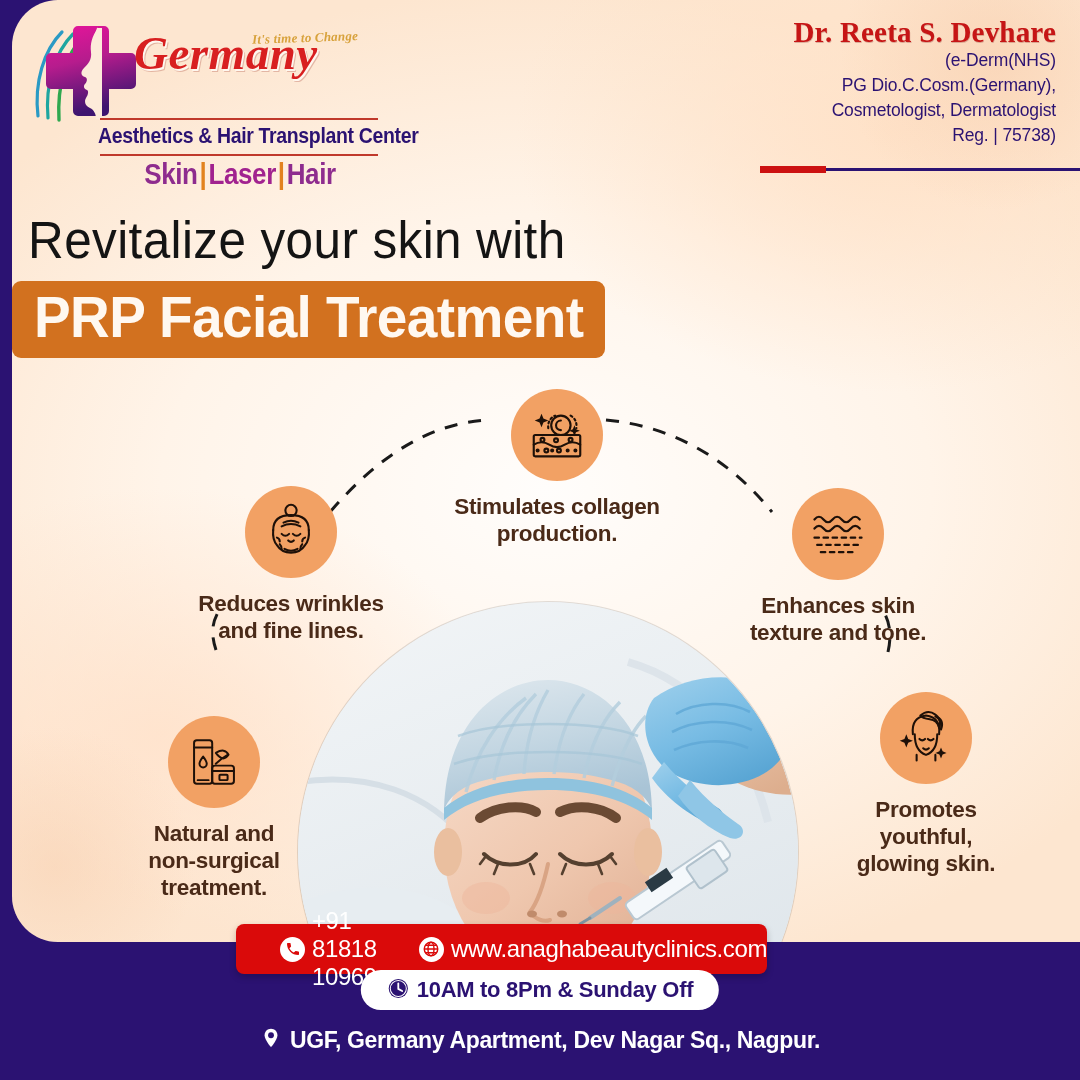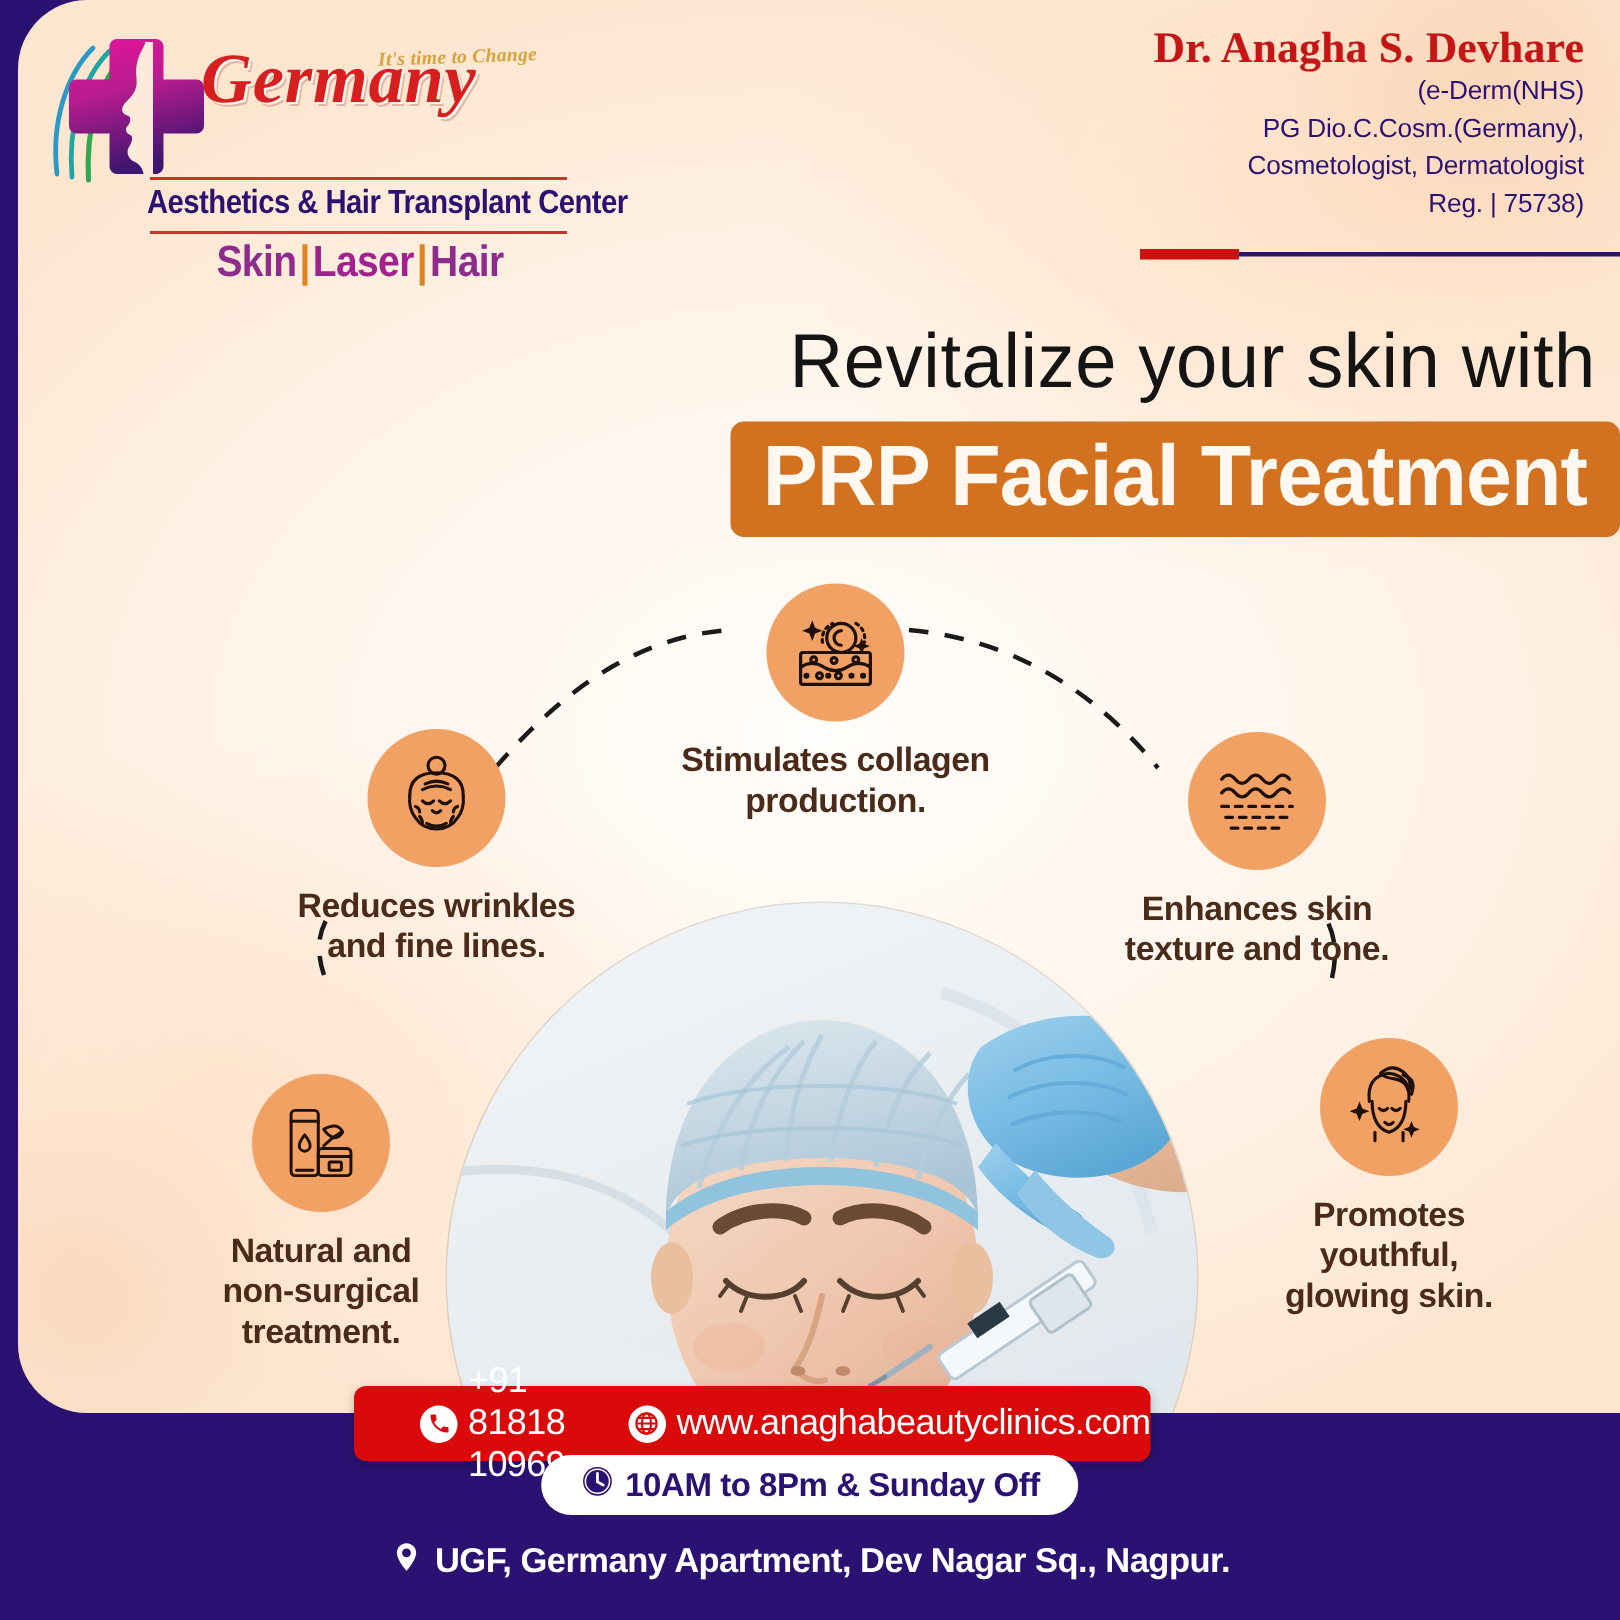--- a/index.html
+++ b/index.html
@@ -97,21 +97,21 @@
   .doc-line {
     font-family:"Liberation Sans", sans-serif;
     font-size:17.5px; color:#2B1272; line-height:1.42;
     letter-spacing:-.15px;
   }
   #doc-divider { position:absolute; right:0px; top:166px; width:320px; height:7px; }
   #doc-divider .seg-red  { position:absolute; left:0;   top:0; width:66px; height:7px; background:#CC1111; }
   #doc-divider .seg-blue { position:absolute; left:66px; top:2px; right:0; height:3px; background:#2B1272; }
 
   
-  #headline { position:absolute; left:0; top:214px; width:100%; text-align:right; z-index:6; }
+  #headline { position:absolute; left:0; top:214px; width:100%; text-align:left; z-index:6; }
   #headline-top {
     font-size:51px; font-weight:400; color:#141414;
     letter-spacing:.4px; line-height:1.05;
     transform:scaleX(.97);
   }
   #headline-band {
     display:inline-block;
     margin-top:13px;
     background:#D2711F;
     border-radius:9px;
@@ -239,21 +239,21 @@
         <div class="rule-red" id="rule1"></div>
         <div id="brand-sub">Aesthetics &amp; Hair Transplant Center</div>
         <div class="rule-red" id="rule2"></div>
 
         <div id="brand-services">
           <span class="svc-skin">Skin</span><span class="svc-sep">|</span><span class="svc-laser">Laser</span><span class="svc-sep">|</span><span class="svc-hair">Hair</span>
         </div>
       </div>
 
       <div id="doctor-block">
-        <div id="doctor-name">Dr. Anagha S. Devhare</div>
+        <div id="doctor-name">Dr. Reeta S. Devhare</div>
         <div class="doc-line">(e-Derm(NHS)</div>
         <div class="doc-line">PG Dio.C.Cosm.(Germany),</div>
         <div class="doc-line">Cosmetologist, Dermatologist</div>
         <div class="doc-line">Reg. | 75738)</div>
       </div>
       <div id="doc-divider">
         <div class="seg-red"></div>
         <div class="seg-blue"></div>
       </div>
     </div>

